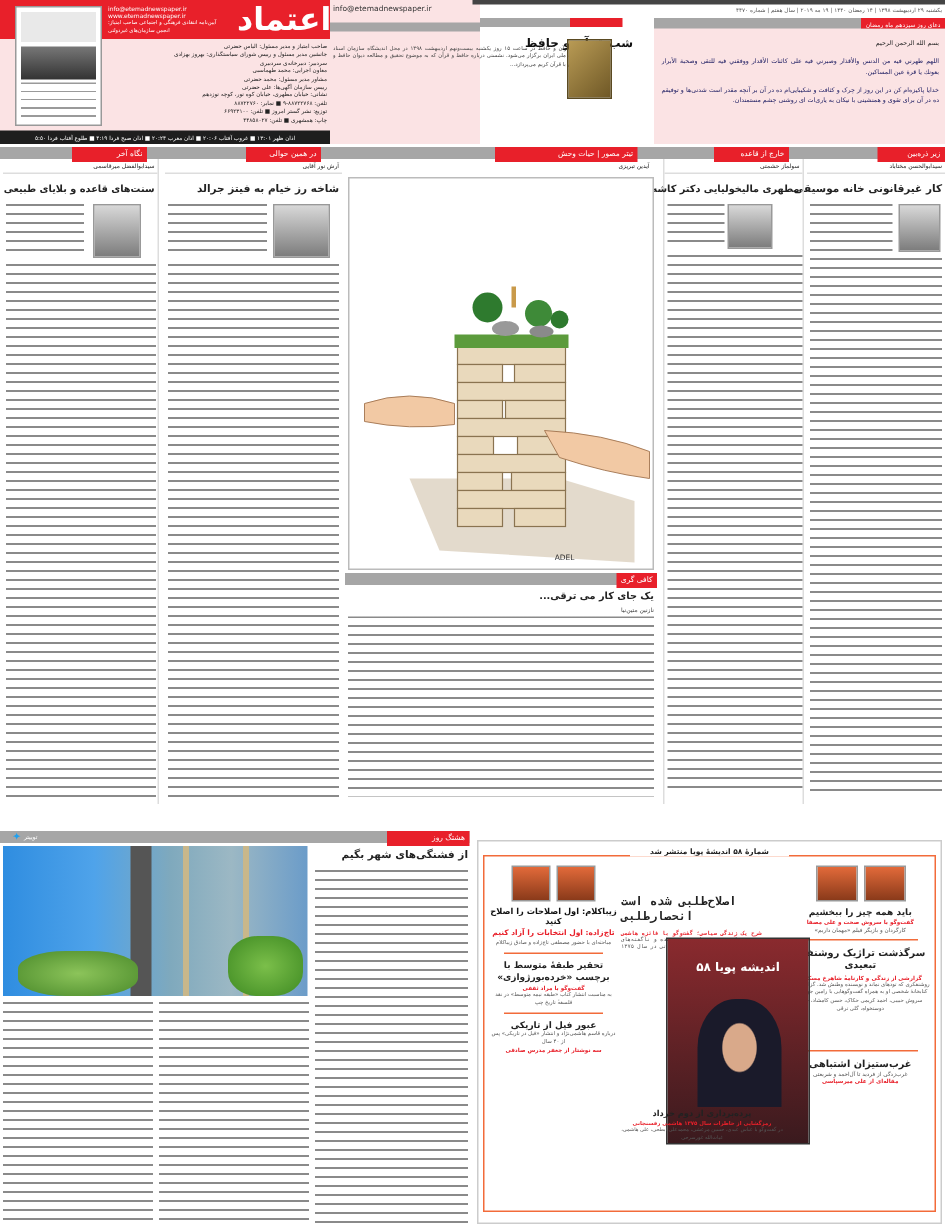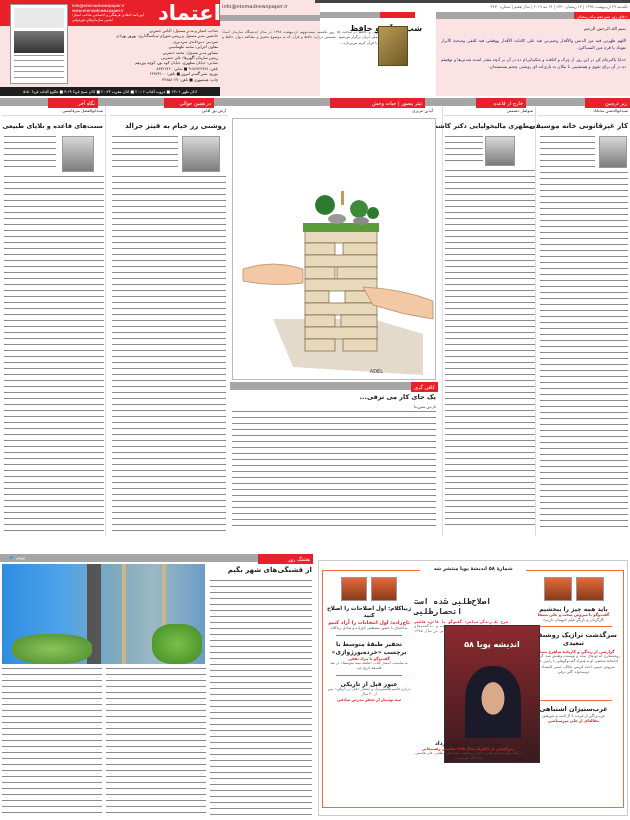--- a/index.html
+++ b/index.html
@@ -118,21 +118,21 @@
     <ellipse cx="128" cy="102" rx="8" ry="4" fill="#8a8a8a"></ellipse>
     <rect x="108" y="72" width="3" height="14" fill="#c99a4a"></rect>
     <path d="M10,150 Q40,140 70,150 L70,164 Q40,168 10,162 Z" fill="#f2c9a4" stroke="#a0734e" stroke-width="0.6"></path>
     <path d="M130,168 Q170,170 200,182 L200,200 Q170,196 140,186 Z" fill="#f2c9a4" stroke="#a0734e" stroke-width="0.6"></path>
     <text x="150" y="254" font-size="5" fill="#333" font-family="DejaVu Sans, sans-serif">ADEL</text>
   </svg>
 </div>
 
 <div class="abs" style="left:110px;top:106px;width:118px;height:430px;">
   <div style="font-size:4px;padding:2px 2px;border-bottom:1px solid #ddd;text-align:right">آرش نور آقایی</div>
-  <div style="font-size:7px;font-weight:bold;padding:6px 2px 4px;text-align:right;white-space:nowrap">روشنی رز خیام به فیتز جرالد</div>
+  <div style="font-size:7px;font-weight:bold;padding:6px 2px 4px;text-align:right;white-space:nowrap">شاخه رز خیام به فیتز جرالد</div>
   <div class="photo" style="position:absolute;left:72px;top:30px;width:38px;height:36px;"></div>
   <div class="lines" style="position:absolute;left:2px;top:30px;width:66px;height:36px"></div>
   <div class="lines" style="position:absolute;left:2px;top:70px;width:114px;height:356px"></div>
 </div>
 
 <div class="abs" style="left:2px;top:106px;width:104px;height:430px;border-right:1px solid #ddd">
   <div style="font-size:4px;padding:2px 2px;border-bottom:1px solid #ddd;text-align:right">سیدابوالفضل میرقاسمی</div>
   <div style="font-size:6.5px;font-weight:bold;padding:6px 2px 4px;text-align:right;white-space:nowrap">سنت‌های قاعده و بلایای طبیعی</div>
   <div class="photo" style="position:absolute;left:60px;top:30px;width:32px;height:36px;"></div>
   <div class="lines" style="position:absolute;left:2px;top:30px;width:52px;height:36px"></div>

